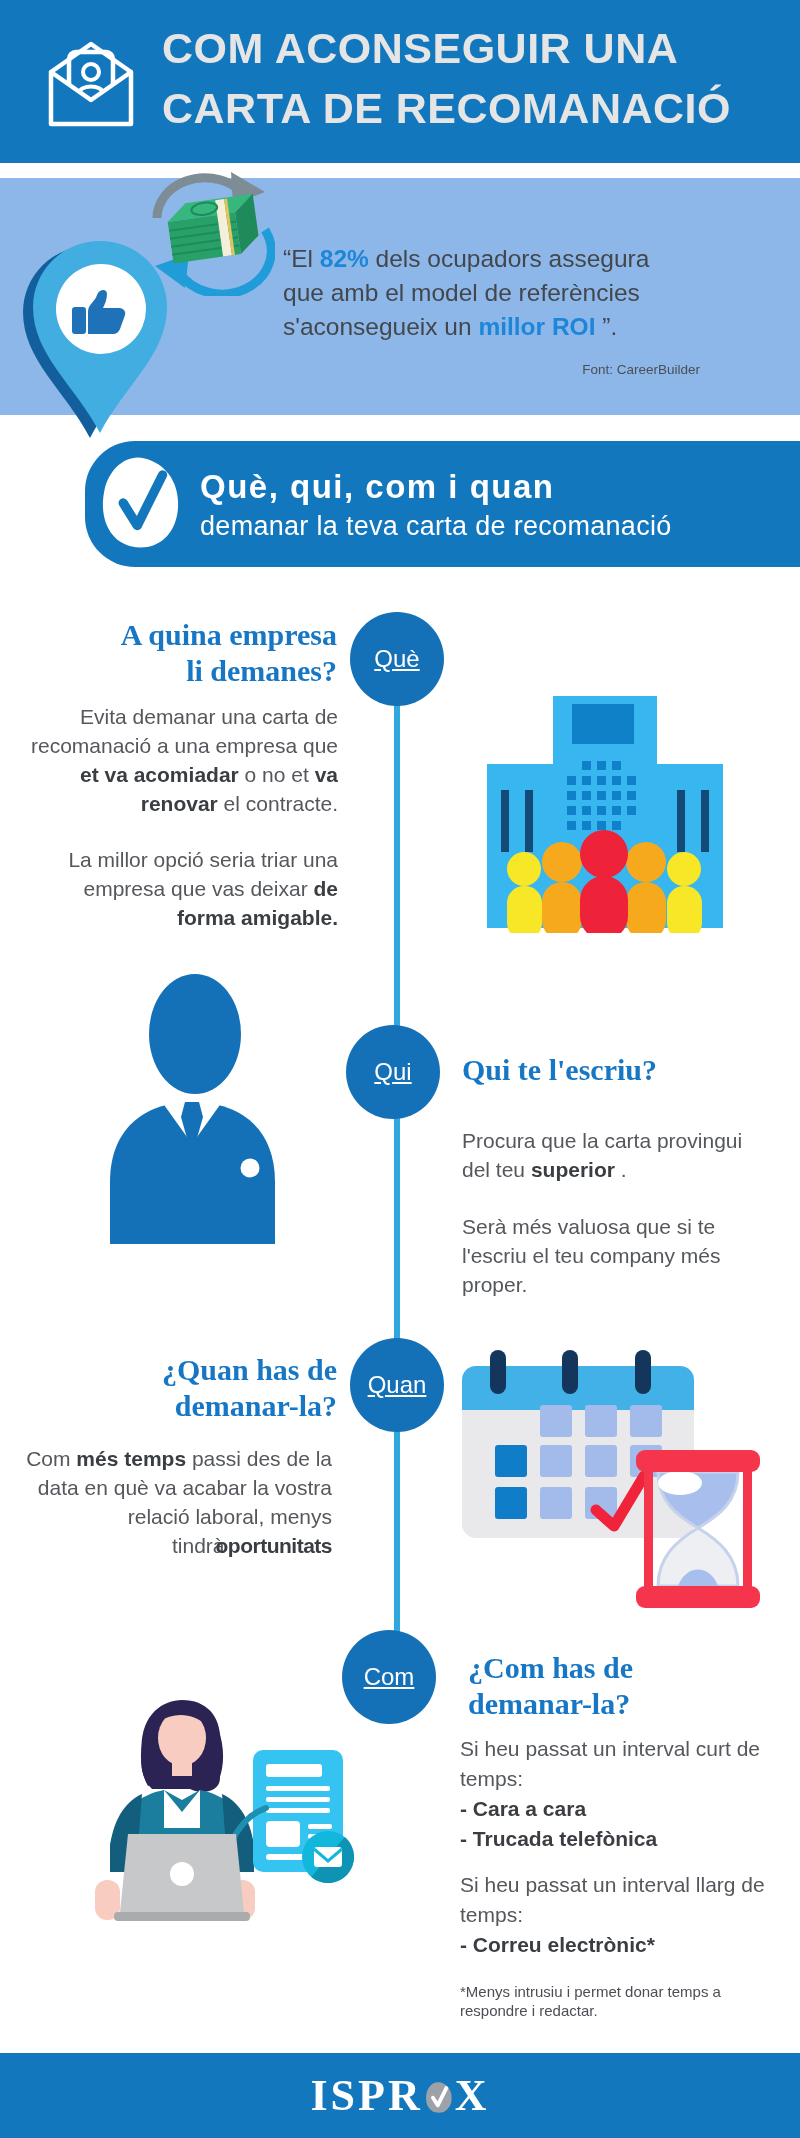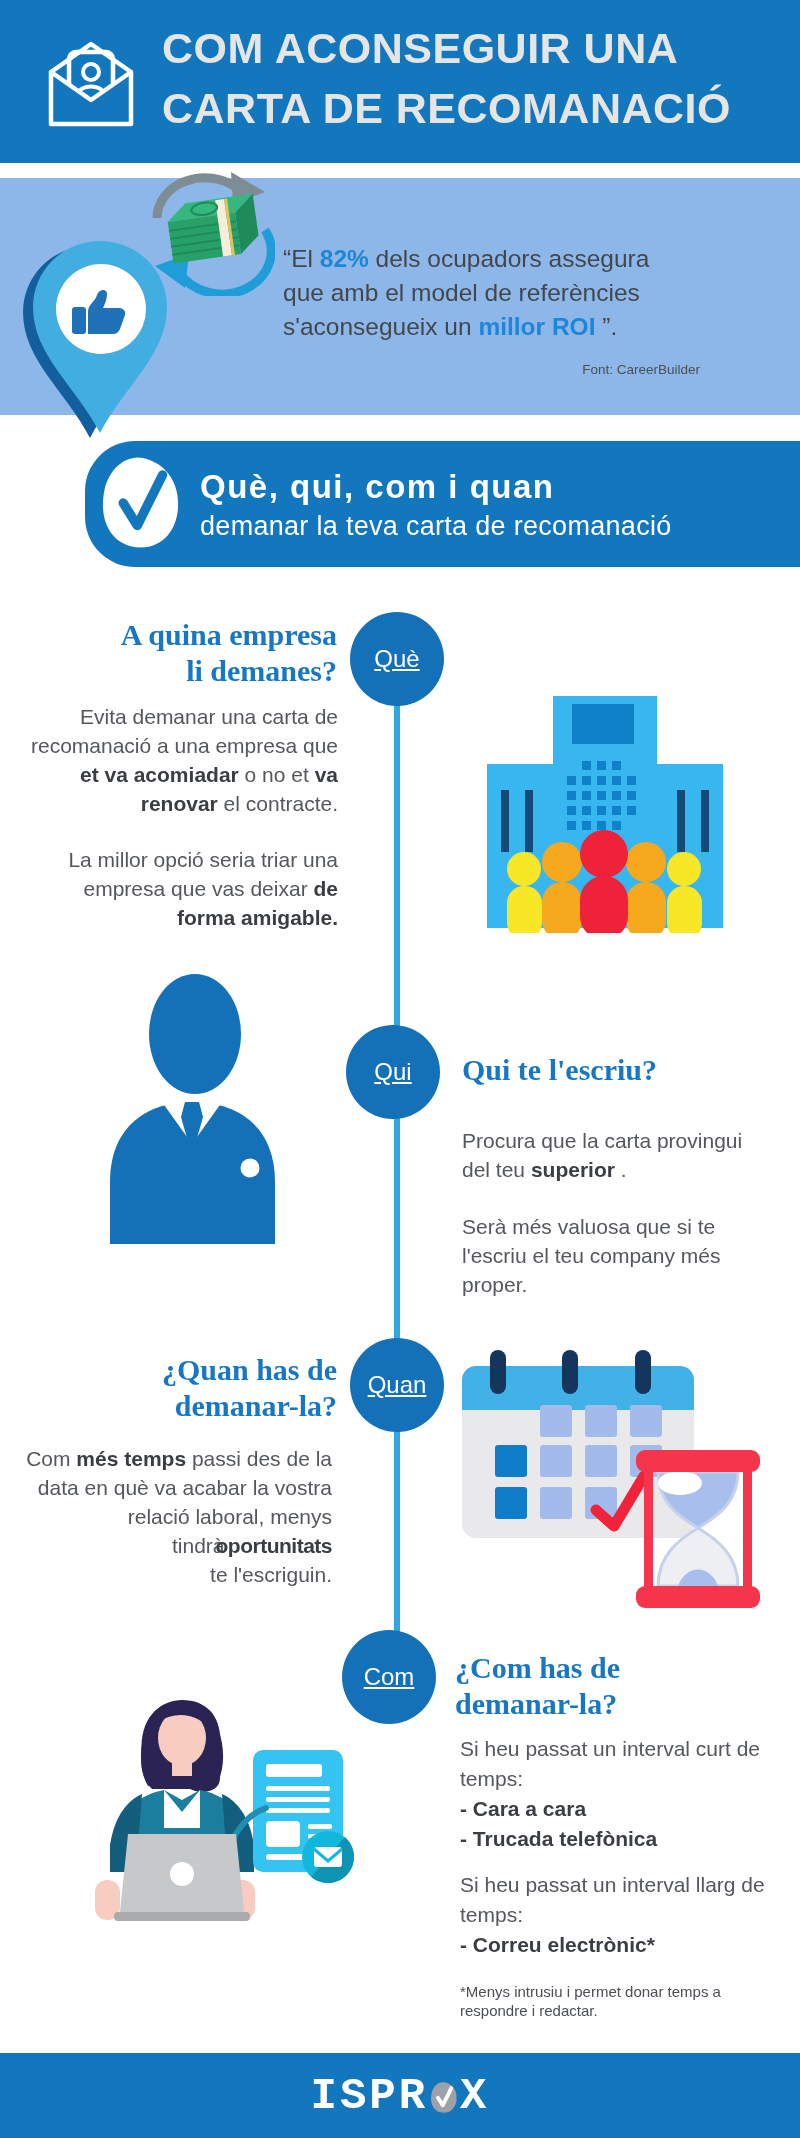--- a/index.html
+++ b/index.html
@@ -34,21 +34,21 @@
   .sec-title{font-weight:bold;color:#1777C4;font-size:30px;line-height:36px;z-index:3;font-family:Liberation Serif, serif;}
   .right{text-align:right;}
   .body-txt{color:#54575C;font-size:21px;line-height:29px;z-index:3;}
   .body-txt b{color:#3A3E42;}
   .overlap-b{margin-left:-9px;letter-spacing:-.5px;}
   .footnote{color:#4B4F54;font-size:15px;line-height:19px;}
 
   
   .footer{left:0;top:2053px;width:800px;height:85px;background:#1377BD;
           display:flex;align-items:center;justify-content:center;}
-  .brand{display:flex;align-items:center;color:#fff;font-family:Liberation Mono, monospace;
+  .brand{display:flex;align-items:center;color:#fff;font-family:Liberation Serif, serif;
          font-weight:bold;font-size:44px;letter-spacing:3px;}
   .brand svg{margin:4px 1px 0 1px;}
 </style>
 </head>
 <body>
 
 <div class="page">
 
   <div class="abs header">
     <svg class="abs" style="left:45px;top:32px" width="92" height="96" viewBox="0 0 92 96">
@@ -198,21 +198,20 @@
   </div>
   <div class="abs body-txt" style="left:462px;top:1212px;width:290px">Serà més valuosa que si te l'escriu el teu company més proper.</div>
 
   <div class="abs sec-title right" style="left:40px;top:1352px;width:297px">
     <div>¿Quan has de</div>
     <div>demanar-la?</div>
   </div>
   <div class="abs body-txt right" style="left:12px;top:1444px;width:320px">
     <span>Com </span><b>més temps</b><span> passi des de la data en què va acabar la vostra relació laboral, menys tindrà</span><b class="overlap-b">oportunitats</b>
   </div>
-  <div class="abs body-txt right" style="left:12px;top:1560px;width:320px">te l'escriguin.</div>
 
   <svg class="abs" style="left:458px;top:1348px" width="240" height="196" viewBox="0 0 240 196">
     <rect x="4" y="18" width="232" height="44" rx="14" fill="#41B1E8"></rect>
     <rect x="4" y="50" width="232" height="140" rx="14" fill="#E9E9EB"></rect>
     <rect x="4" y="44" width="232" height="18" fill="#41B1E8"></rect>
     <rect x="32" y="2" width="16" height="44" rx="8" fill="#14365C"></rect>
     <rect x="104" y="2" width="16" height="44" rx="8" fill="#14365C"></rect>
     <rect x="177" y="2" width="16" height="44" rx="8" fill="#14365C"></rect>
     <g>
       <rect x="82" y="57" width="32" height="32" rx="3" fill="#A3BBEB"></rect>
@@ -233,21 +232,21 @@
     <path d="M22,22 H102 C102,52 82,66 62,78 C42,66 22,52 22,22 Z" fill="#A8BEEC" stroke="#C6D2EC" stroke-width="3"></path>
     <ellipse cx="44" cy="33" rx="22" ry="12" fill="#FFFFFF"></ellipse>
     <path d="M62,78 C82,90 102,106 102,136 H22 C22,106 42,90 62,78 Z" fill="#EDEFF2" stroke="#C6D2EC" stroke-width="3"></path>
     <path d="M42,136 C50,114 74,114 82,136 Z" fill="#A8BEEC"></path>
     <rect x="8" y="18" width="9" height="124" fill="#F4354C"></rect>
     <rect x="107" y="18" width="9" height="124" fill="#F4354C"></rect>
     <rect x="0" y="0" width="124" height="22" rx="9" fill="#F4354C"></rect>
     <rect x="0" y="136" width="124" height="22" rx="9" fill="#F4354C"></rect>
   </svg>
 
-  <div class="abs sec-title" style="left:455px;top:1650px;width:300px">
+  <div class="abs sec-title" style="left:468px;top:1650px;width:300px">
     <div>¿Com has de</div>
     <div>demanar-la?</div>
   </div>
   <div class="abs body-txt" style="left:460px;top:1734px;width:310px;line-height:30px">
     <div>Si heu passat un interval curt de temps:</div>
     <div><b>- Cara a cara</b></div>
     <div><b>- Trucada telefònica</b></div>
   </div>
   <div class="abs body-txt" style="left:460px;top:1870px;width:310px;line-height:30px">
     <div>Si heu passat un interval llarg de temps:</div>

